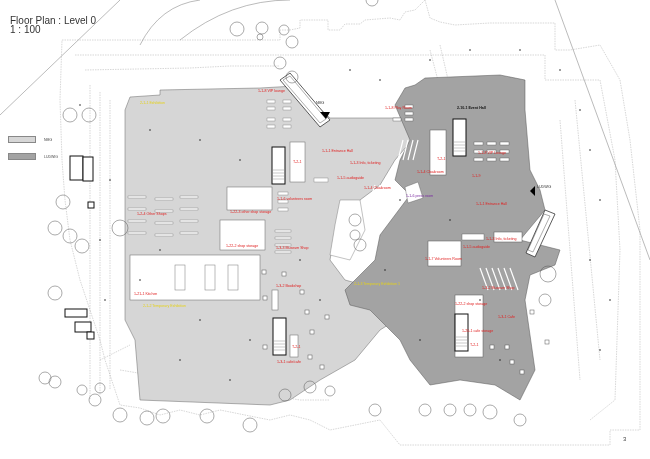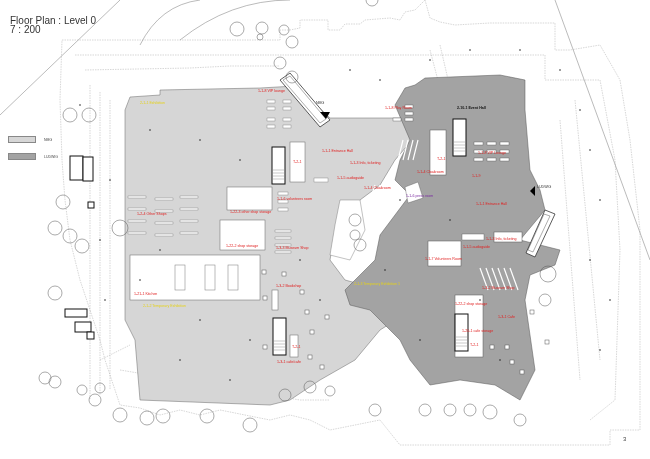--- a/index.html
+++ b/index.html
@@ -11,21 +11,21 @@
   .legend-label { font-size:3.5px; color:#444; }
   svg.plan { position:absolute; left:0; top:0; }
   .lbl { font-family:"Liberation Sans", sans-serif; font-size:3.6px; }
   .page-number { position:absolute; left:623px; top:436px; font-size:6px; color:#444; }
 </style>
 </head>
 <body>
 
 <div class="title">
   <div>Floor Plan : Level 0</div>
-  <div>7 : 200</div>
+  <div>1 : 100</div>
 </div>
 
 <div class="legend">
   <div class="legend-row">
     <div class="legend-swatch" style="background:#d6d6d6"></div>
     <span class="legend-label">NMG</span>
   </div>
   <div class="legend-row">
     <div class="legend-swatch" style="background:#a3a3a3"></div>
     <span class="legend-label">LUDWIG</span>

